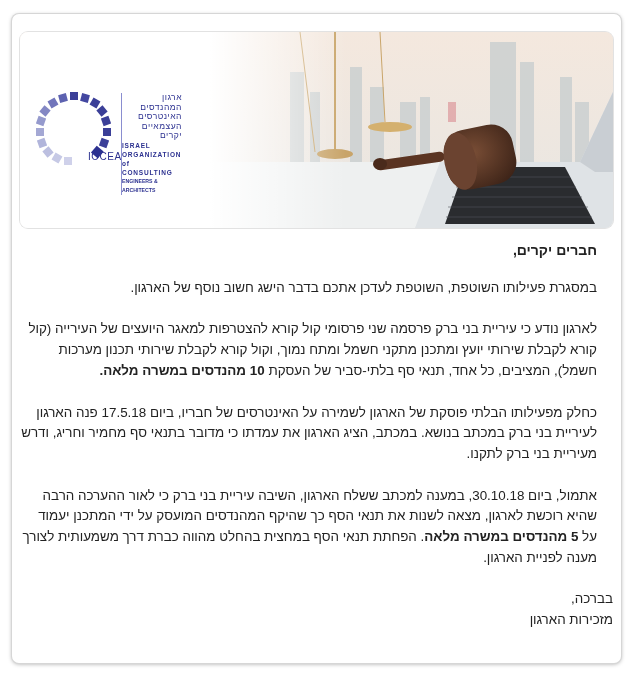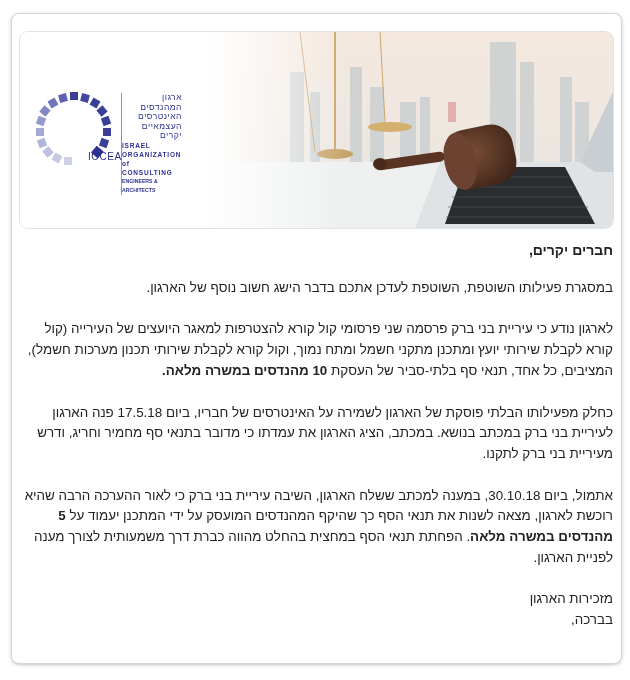--- a/index.html
+++ b/index.html
@@ -25,21 +25,21 @@
   }
   .logo-he { font-size: 8.5px; line-height: 9.5px; letter-spacing: 0.5px; }
   .logo-en { direction: ltr; text-align: left; font-size: 6.5px; line-height: 9px; font-weight: bold; letter-spacing: 0.8px; }
   .logo-acr { position: absolute; left: 54px; top: 61px; font-size: 10px; font-weight: normal; color: #2c3190; letter-spacing: 0.5px; }
 
   .content {
     position: absolute; left: 20px; top: 240px; width: 593px;
     direction: rtl; text-align: right;
     font-size: 13.4px; line-height: 20.7px; color: #222;
   }
-  .content p { margin: 0 0 21px 0; }
+  .content p { margin: 0 16px 21px 0; }
   .greet { font-weight: bold; font-size: 14px; margin-bottom: 17px !important; }
   .sig p { margin: 0; }
   b { font-weight: bold; }
 </style>
 </head>
 <body>
 
 <div class="card">
 
   <div class="banner">
@@ -154,18 +154,18 @@
     <p>
       <span>כחלק מפעילותו הבלתי פוסקת של הארגון לשמירה על האינטרסים של חבריו, ביום 17.5.18 פנה הארגון  לעיריית בני ברק במכתב בנושא. במכתב,  הציג הארגון  את עמדתו כי מדובר בתנאי סף מחמיר וחריג, ודרש מעיריית בני ברק לתקנו.</span>
     </p>
 
     <p>
       <span>אתמול, ביום 30.10.18, במענה למכתב ששלח הארגון, השיבה עיריית בני ברק כי  לאור ההערכה הרבה שהיא רוכשת לארגון, מצאה לשנות את תנאי הסף כך שהיקף המהנדסים המועסק על ידי המתכנן יעמוד על </span><b>5 מהנדסים במשרה מלאה</b><span>.  הפחתת תנאי הסף במחצית בהחלט מהווה כברת דרך משמעותית לצורך מענה לפניית הארגון.</span>
     </p>
 
 
     <div class="sig">
+      <p>בברכה,</p>
       <p>מזכירות הארגון</p>
-      <p>בברכה,</p>
     </div>
   </div>
 
 </div>
 
 </body></html>

